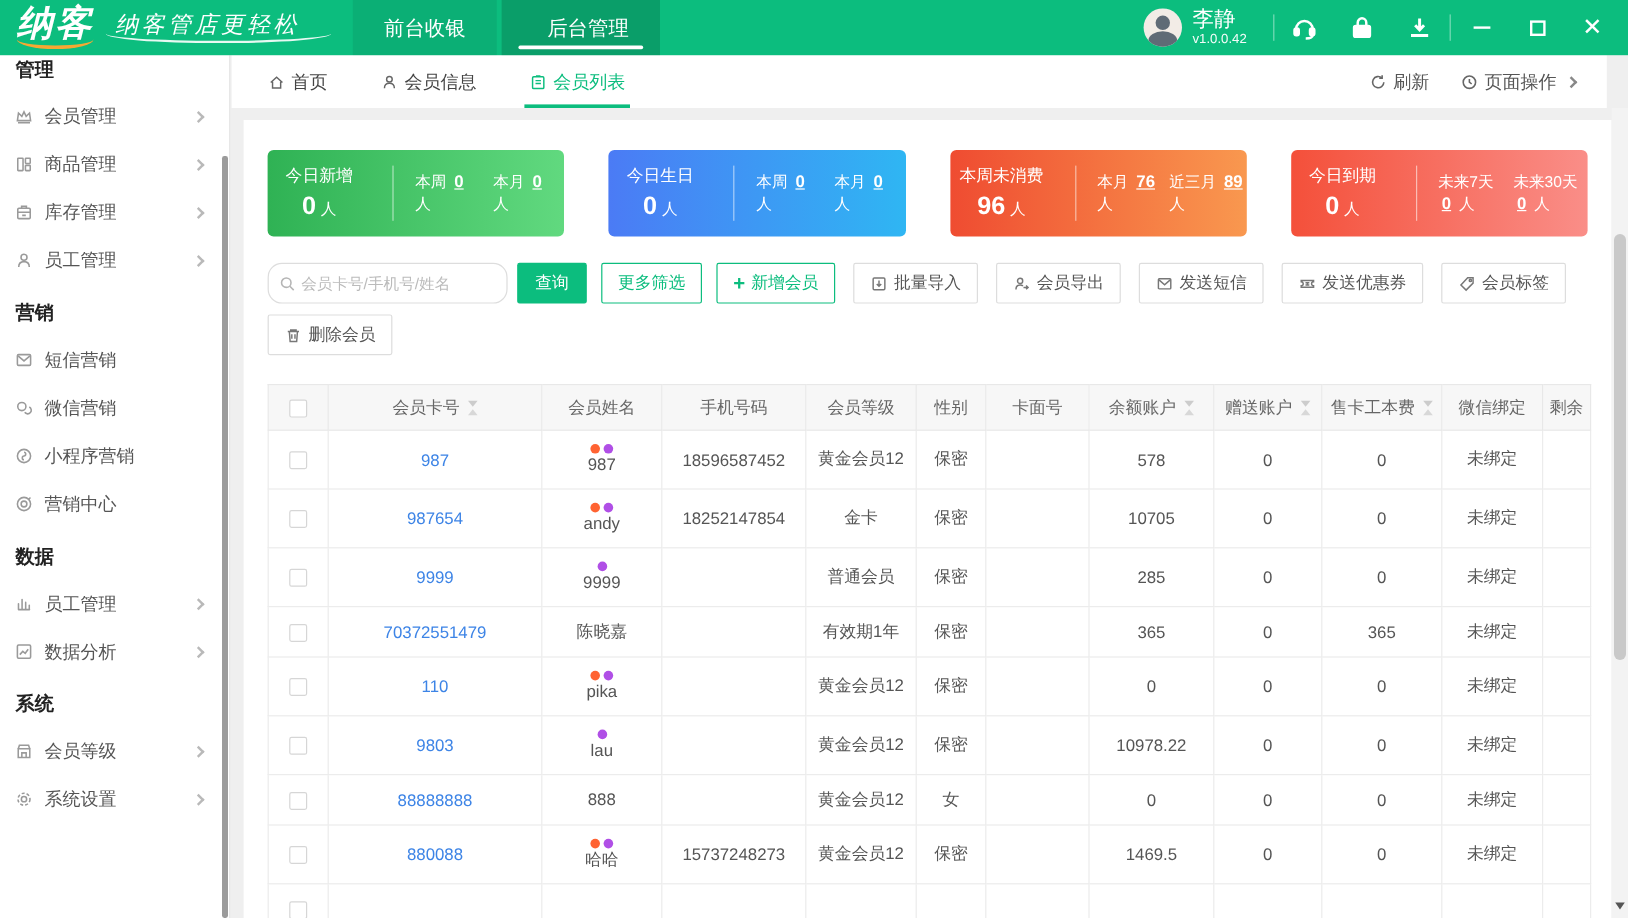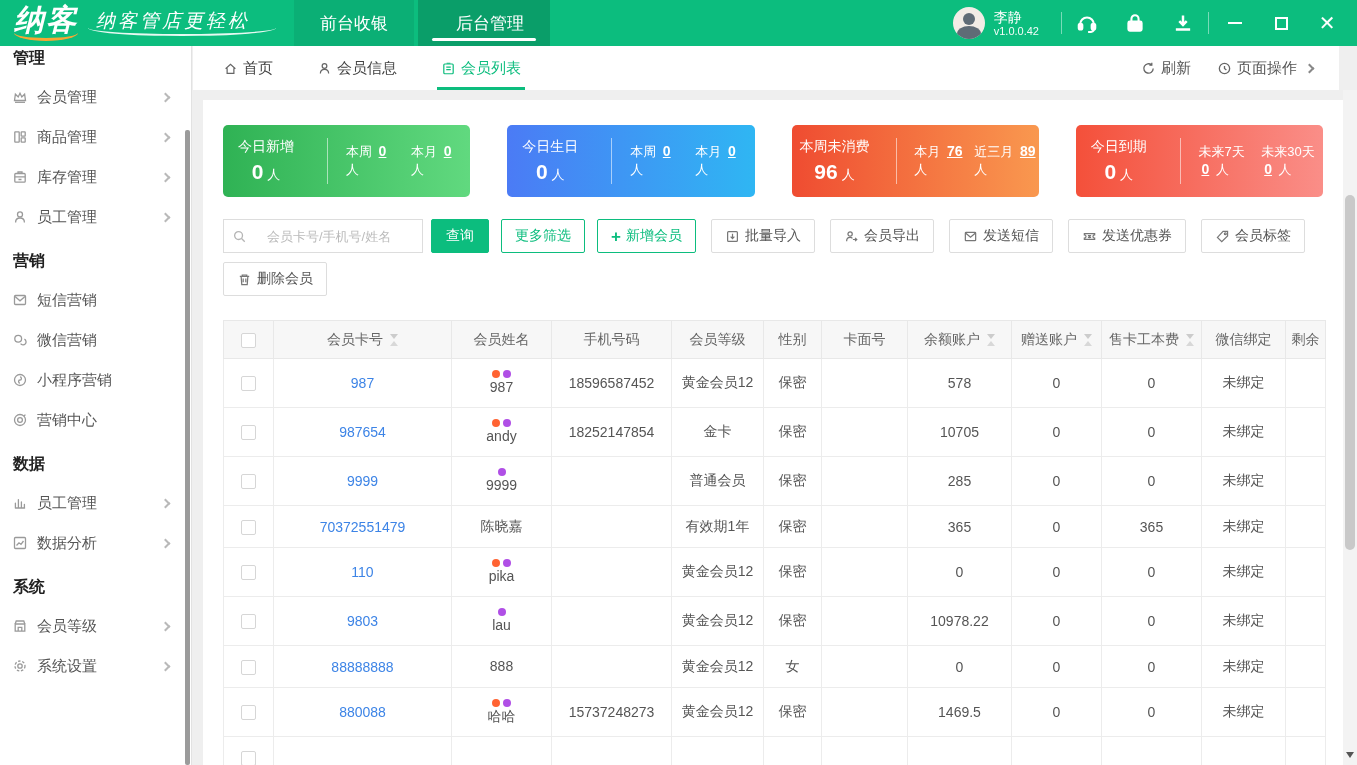--- a/index.html
+++ b/index.html
@@ -15,21 +15,21 @@
   .top-tabs { display:flex; align-items:stretch; }
   .top-tab { display:flex; align-items:center; padding:0 26px; font-size:17px; background:rgba(0,0,0,.07); margin-right:4px; cursor:pointer; position:relative; }
   .top-tab.active { background:rgba(0,0,0,.16);padding-left:38px; }
   .top-tab.active::after { content:""; position:absolute; left:14px; right:14px; bottom:5px; height:3px; background:#fff; border-radius:2px; }
   .top-spacer { flex:1; }
   .userblock { display:flex; align-items:center; gap:9px; padding-right:8px; }
   .avatar { width:32px; height:32px; border-radius:50%; background:#f2ece6; position:relative; overflow:hidden; }
   .avatar::before { content:""; position:absolute; left:10px; top:6px; width:12px; height:12px; border-radius:50%; background:#5f6b76; }
   .avatar::after { content:""; position:absolute; left:4px; top:19px; width:24px; height:16px; border-radius:50% 50% 0 0; background:#5f6b76; }
   .user-meta { display:flex; flex-direction:column; justify-content:center; line-height:1.15; }
-  .user-name { font-size:14px; }
+  .user-name { font-size:18px; }
   .user-version { font-size:11px; opacity:.95; }
   .vdiv { width:1px; height:22px; background:rgba(255,255,255,.45); align-self:center; margin:0 14px; }
   .tb-icons { display:flex; align-items:center; gap:26px; }
   .tb-icon { display:flex; align-items:center; cursor:pointer; }
   .winctl { display:flex; align-items:center; gap:30px; padding:0 22px 0 4px; }
   .winctl span { display:flex; align-items:center; justify-content:center; width:16px; height:16px; cursor:pointer; }
   .ctl-min i { display:block; width:14px; height:2px; background:#fff; }
   .ctl-max i { display:block; width:13px; height:13px; border:2px solid #fff; }
   .ctl-close { font-size:20px; line-height:1; }
 
@@ -64,21 +64,21 @@
   .card-left { text-align:center; min-width:86px; }
   .card-title { font-size:14px; margin-bottom:4px; }
   .card-value { font-size:21px; font-weight:bold; }
   .card-unit { font-size:13px; font-weight:normal; margin-left:4px; }
   .card-div { width:1px; height:46px; background:rgba(255,255,255,.55); }
   .card-right { display:flex; flex-direction:row; gap:6px; font-size:13px; }
   .card-stat b { font-size:14px; text-decoration:underline; margin:0 3px; }
 
   
   .toolbar { display:flex; align-items:center; margin-top:22px; flex-wrap:nowrap; }
-  .searchbox { width:200px; height:34px; border:1px solid #ddd; border-radius:0; display:flex; align-items:center; padding:0 8px; gap:20px; background:#fff; }
+  .searchbox { width:200px; height:34px; border:1px solid #ddd; border-radius:12px; display:flex; align-items:center; padding:0 8px; gap:4px; background:#fff; }
   .searchbox svg { stroke:#b5b5b5; flex:none; }
   .searchbox input { border:none; outline:none; width:100%; font-size:13px; color:#333; font-family:inherit; }
   .searchbox input::placeholder { color:#bbb; }
   .btn { height:34px; display:inline-flex; align-items:center; justify-content:center; gap:5px; font-size:14px; border-radius:2px; cursor:pointer; padding:0 13px; background:#fff; white-space:nowrap; }
   .btn svg { stroke:#777; }
   .btn-solid { background:#0cbd7e; color:#fff; border:1px solid #0cbd7e; width:58px; padding:0; margin-left:8px; }
   .btn-green { border:1px solid #0cbd7e; color:#0cbd7e; margin-left:12px; }
   .btn-green .plus { font-size:17px; font-weight:bold; line-height:1; }
   .btn-gray { border:1px solid #ddd; color:#555; margin-left:15px; }
   .toolbar2 { margin-top:9px; }

